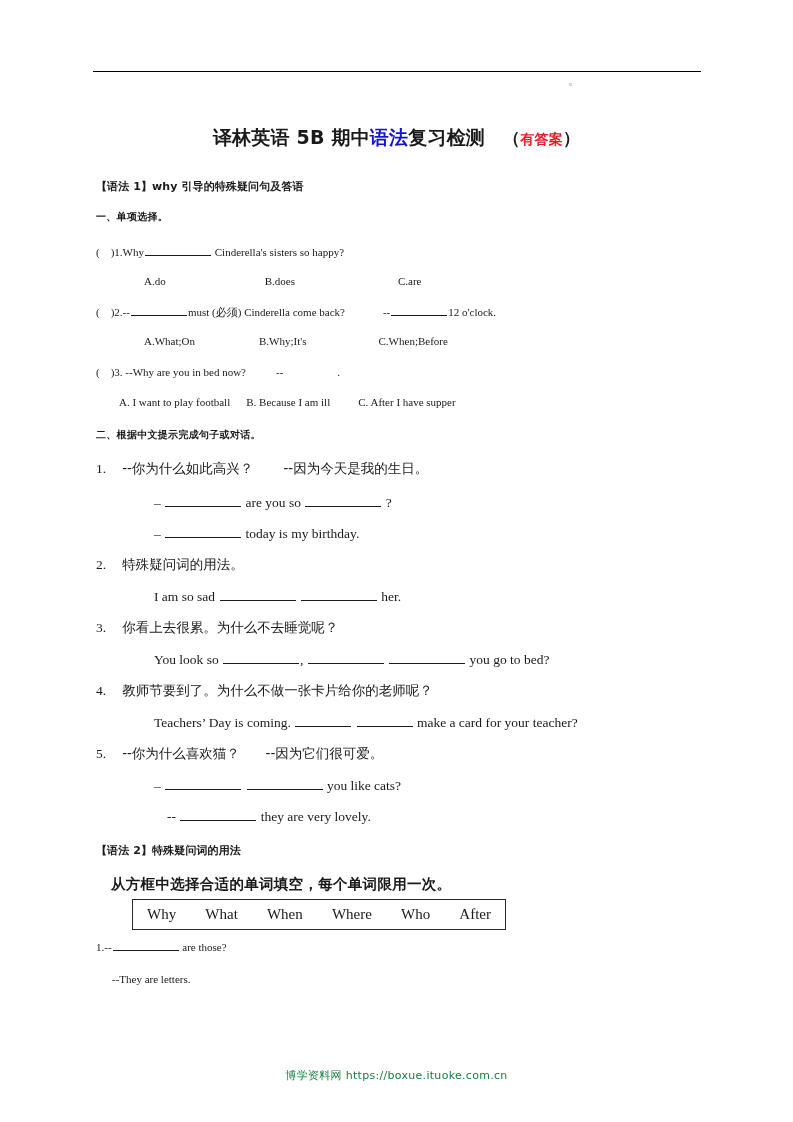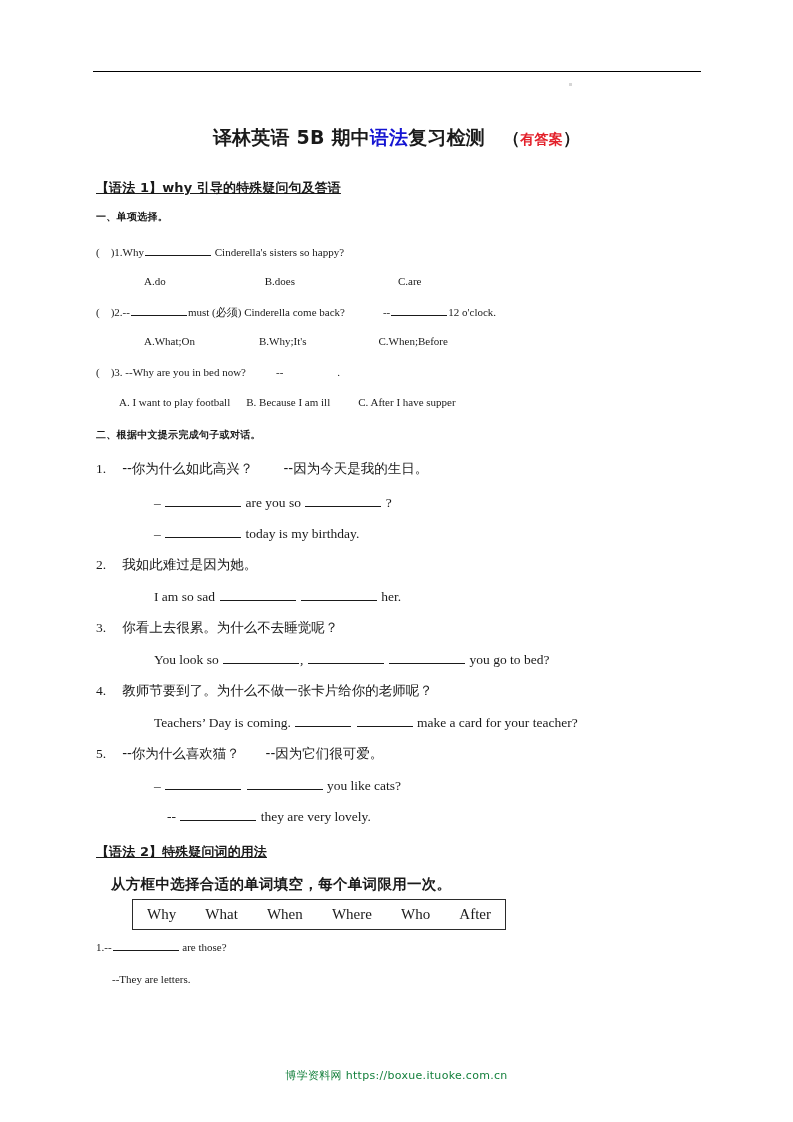--- a/index.html
+++ b/index.html
@@ -62,24 +62,23 @@
     color: #e3202a;
   }
   .doc-title .t-gap { display: inline-block; width: 18px; }
 
   
   .gram-head {
     position: absolute;
     left: 96px;
     font-family: "DejaVu Sans", "Liberation Sans", sans-serif;
     font-weight: bold;
-    font-size: 13px;
+    font-size: 11px;
     letter-spacing: 0.1px;
     white-space: nowrap;
-    text-decoration: underline;
   }
   .cn-head {
     position: absolute;
     left: 96px;
     font-family: "DejaVu Sans", "Liberation Sans", sans-serif;
     font-weight: bold;
     font-size: 10px;
     letter-spacing: 0.3px;
     white-space: nowrap;
   }
@@ -180,21 +179,21 @@
   <div class="line" style="left:96px; top:396px;"><span style="display:inline-block;width:23px;"></span><span>A. I want to play football</span><span style="display:inline-block;width:16px;"></span><span>B. Because I am ill</span><span style="display:inline-block;width:28px;"></span><span>C. After I have supper</span></div>
 
   <div class="cn-head" style="top:428px;">二、根据中文提示完成句子或对话。</div>
 
   <div class="line cn" style="left:96px; top:461px;"><span style="font-family:'Liberation Serif',serif;">1.</span><span style="display:inline-block;width:16px;"></span><span>--你为什么如此高兴？       --因为今天是我的生日。</span></div>
 
   <div class="line sm" style="left:124px; top:494px;"><span>–</span> <span class="blank b-l"></span><span> are you so </span><span class="blank b-l"></span><span> ?</span></div>
 
   <div class="line sm" style="left:124px; top:525px;"><span>–</span> <span class="blank b-l"></span><span> today is my birthday.</span></div>
 
-  <div class="line cn" style="left:96px; top:557px;"><span style="font-family:'Liberation Serif',serif;">2.</span><span style="display:inline-block;width:16px;"></span><span>我如此难过是因为她。</span></div>
+  <div class="line cn" style="left:96px; top:557px;"><span style="font-family:'Liberation Serif',serif;">2.</span><span style="display:inline-block;width:16px;"></span><span>特殊疑问词的用法。</span></div>
 
   <div class="line sm" style="left:124px; top:588px;"><span>I am so sad </span><span class="blank b-l"></span> <span class="blank b-l"></span><span> her.</span></div>
 
   <div class="line cn" style="left:96px; top:620px;"><span style="font-family:'Liberation Serif',serif;">3.</span><span style="display:inline-block;width:16px;"></span><span>你看上去很累。为什么不去睡觉呢？</span></div>
 
   <div class="line sm" style="left:124px; top:651px;"><span>You look so </span><span class="blank b-l"></span><span>, </span><span class="blank b-l"></span> <span class="blank b-l"></span><span> you go to bed?</span></div>
 
   <div class="line cn" style="left:96px; top:683px;"><span style="font-family:'Liberation Serif',serif;">4.</span><span style="display:inline-block;width:16px;"></span><span>教师节要到了。为什么不做一张卡片给你的老师呢？</span></div>
 
   <div class="line sm" style="left:124px; top:714px;"><span>Teachers’ Day is coming. </span><span class="blank b-s"></span> <span class="blank b-s"></span><span> make a card for your teacher?</span></div>

